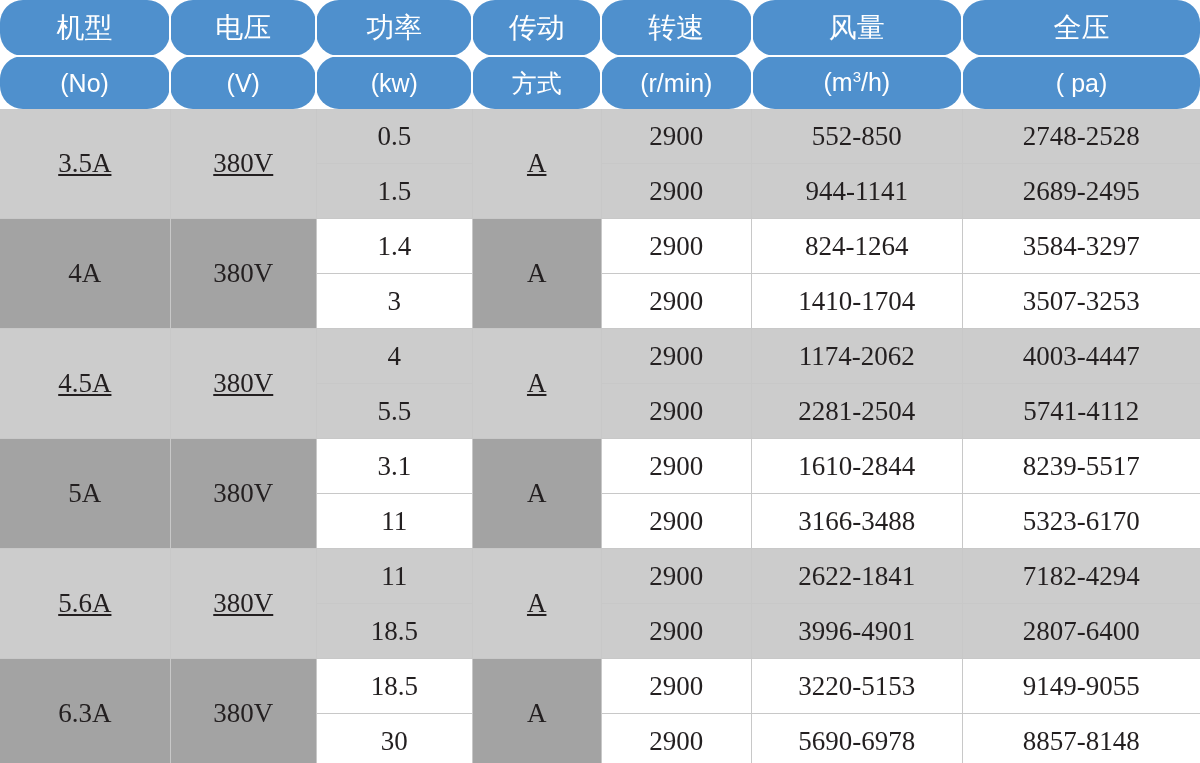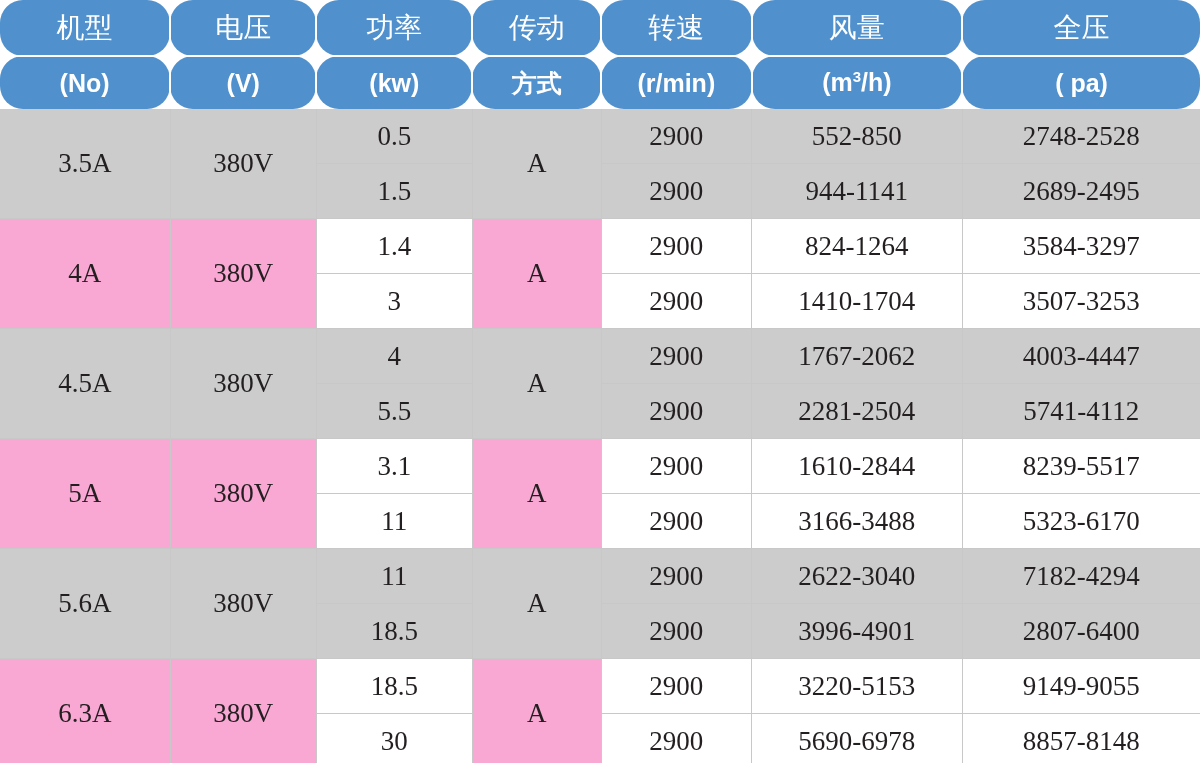--- a/index.html
+++ b/index.html
@@ -37,21 +37,20 @@
     padding: 0;
     border-radius: 23px;
   }
   thead tr.head-row1 th {
     height: 55px;
   }
   thead tr.head-row2 th {
     height: 52px;
     font-size: 25px;
     border-bottom: none;
-    font-weight: bold;
   }
   thead th:last-child {
     border-right: none;
   }
   thead th .sup {
     font-size: 15px;
     vertical-align: super;
   }
   
   tbody td {
@@ -60,23 +59,24 @@
     border-bottom: 1px solid #c8c8c8;
     padding: 0;
     height: 54px;
     background: #ffffff;
   }
   tbody tr.shaded td {
     background: #cccccc;
   }
   tbody td.shadedcell {
     background: #cccccc;
+    text-decoration: underline;
   }
   tbody td.whitecell {
-    background: #f9a8d4;
+    background: #a3a3a3;
   }
   tbody td:last-child {
     border-right: none;
   }
   tbody tr:last-child td {
     border-bottom: none;
   }
   
   col.c-model   { width: 156px; }
   col.c-volt    { width: 134px; }
@@ -150,21 +150,21 @@
         <td>2900</td>
         <td>1410-1704</td>
         <td>3507-3253</td>
       </tr>
       <tr class="shaded group-sep">
         <td rowspan="2" class="shadedcell">4.5A</td>
         <td rowspan="2" class="shadedcell">380V</td>
         <td>4</td>
         <td rowspan="2" class="shadedcell">A</td>
         <td>2900</td>
-        <td>1767-2062</td>
+        <td>1174-2062</td>
         <td>4003-4447</td>
       </tr>
       <tr class="shaded">
         <td>5.5</td>
         <td>2900</td>
         <td>2281-2504</td>
         <td>5741-4112</td>
       </tr>
       <tr class="group-sep">
         <td rowspan="2" class="whitecell">5A</td>
@@ -180,21 +180,21 @@
         <td>2900</td>
         <td>3166-3488</td>
         <td>5323-6170</td>
       </tr>
       <tr class="shaded group-sep">
         <td rowspan="2" class="shadedcell">5.6A</td>
         <td rowspan="2" class="shadedcell">380V</td>
         <td>11</td>
         <td rowspan="2" class="shadedcell">A</td>
         <td>2900</td>
-        <td>2622-3040</td>
+        <td>2622-1841</td>
         <td>7182-4294</td>
       </tr>
       <tr class="shaded">
         <td>18.5</td>
         <td>2900</td>
         <td>3996-4901</td>
         <td>2807-6400</td>
       </tr>
       <tr class="group-sep">
         <td rowspan="2" class="whitecell">6.3A</td>

